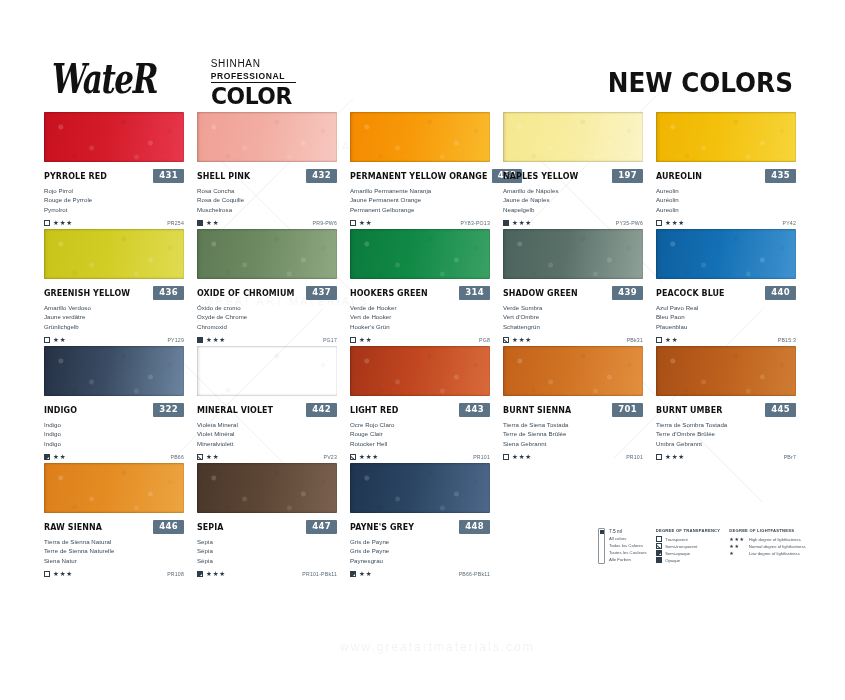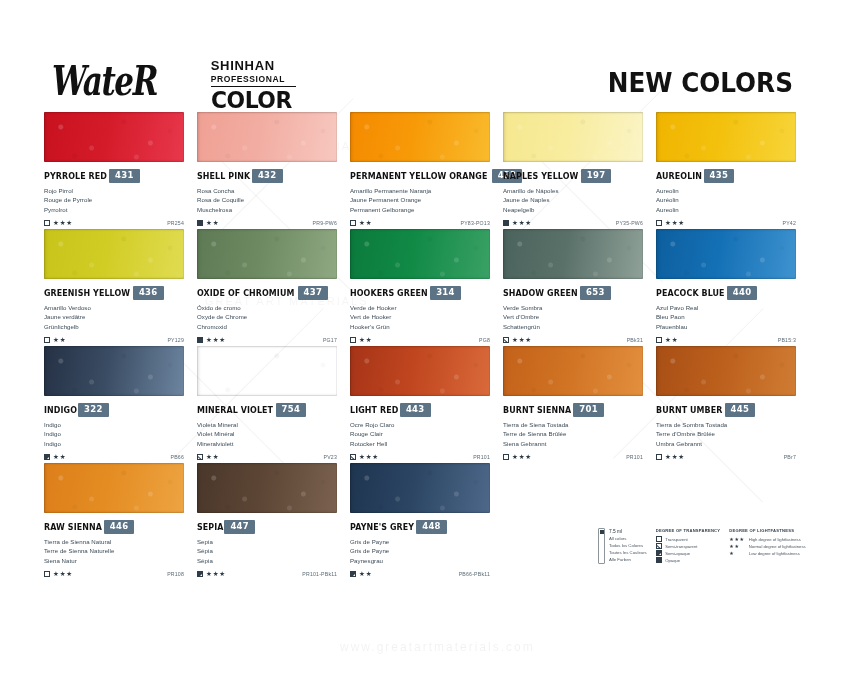--- a/index.html
+++ b/index.html
@@ -69,22 +69,22 @@
     transform: scaleY(1.25) scaleX(0.94);
     transform-origin: left bottom;
   }
   .logo-right {
     margin-left: 3px;
     display: flex;
     flex-direction: column;
     justify-content: flex-end;
   }
   .logo-shinhan {
-    font-size: 13px;
-    font-weight: bold;
+    font-size: 10px;
+    font-weight: normal;
     letter-spacing: 0.7px;
     color: #111;
     line-height: 1.25;
   }
   .logo-prof {
     font-size: 8.5px;
     font-weight: bold;
     letter-spacing: 0.6px;
     color: #111;
     line-height: 1.25;
@@ -159,20 +159,21 @@
       inset 2px 0 4px -2px rgba(0,0,0,0.28),
       inset 0 2px 3px -2px rgba(0,0,0,0.20),
       inset 0 -2px 3px -2px rgba(0,0,0,0.18);
   }
 
   
   .info { padding-top: 7px; width: 140px; }
   .row-name {
     display: flex;
     align-items: center;
+    justify-content: space-between;
     height: 13px;
   }
   .cname {
     font-family: "DejaVu Sans", sans-serif;
     font-weight: bold;
     font-size: 8.2px;
     letter-spacing: 0.1px;
     color: #111;
     white-space: nowrap;
     transform: scaleX(0.97);
@@ -505,21 +506,21 @@
         </div>
       </div>
       <div class="cell">
         <div class="swatch" style="background:linear-gradient(100deg,#4a635c 0%,#5a7169 45%,#8fa199 100%)">
           <div class="grain"></div>
           <div class="edge"></div>
         </div>
         <div class="info">
           <div class="row-name">
             <span class="cname">SHADOW GREEN</span>
-            <span class="badge">653</span>
+            <span class="badge">439</span>
           </div>
           <div class="trans">
             <div>Verde Sombra</div>
             <div>Vert d'Ombre</div>
             <div>Schattengrün</div>
           </div>
           <div class="row-meta">
             <span class="tl">
               <span class="sq semitrans"></span>
               <span class="stars">★★★</span>
@@ -577,21 +578,21 @@
         </div>
       </div>
       <div class="cell">
         <div class="swatch" style="background:linear-gradient(100deg,#7b2088 0%,#8e2b9b 45%,#a champ 100%)">
           <div class="grain"></div>
           <div class="edge"></div>
         </div>
         <div class="info">
           <div class="row-name">
             <span class="cname">MINERAL VIOLET</span>
-            <span class="badge">754</span>
+            <span class="badge">442</span>
           </div>
           <div class="trans">
             <div>Violeta Mineral</div>
             <div>Violet Minéral</div>
             <div>Mineralviolett</div>
           </div>
           <div class="row-meta">
             <span class="tl">
               <span class="sq semitrans"></span>
               <span class="stars">★★</span>

